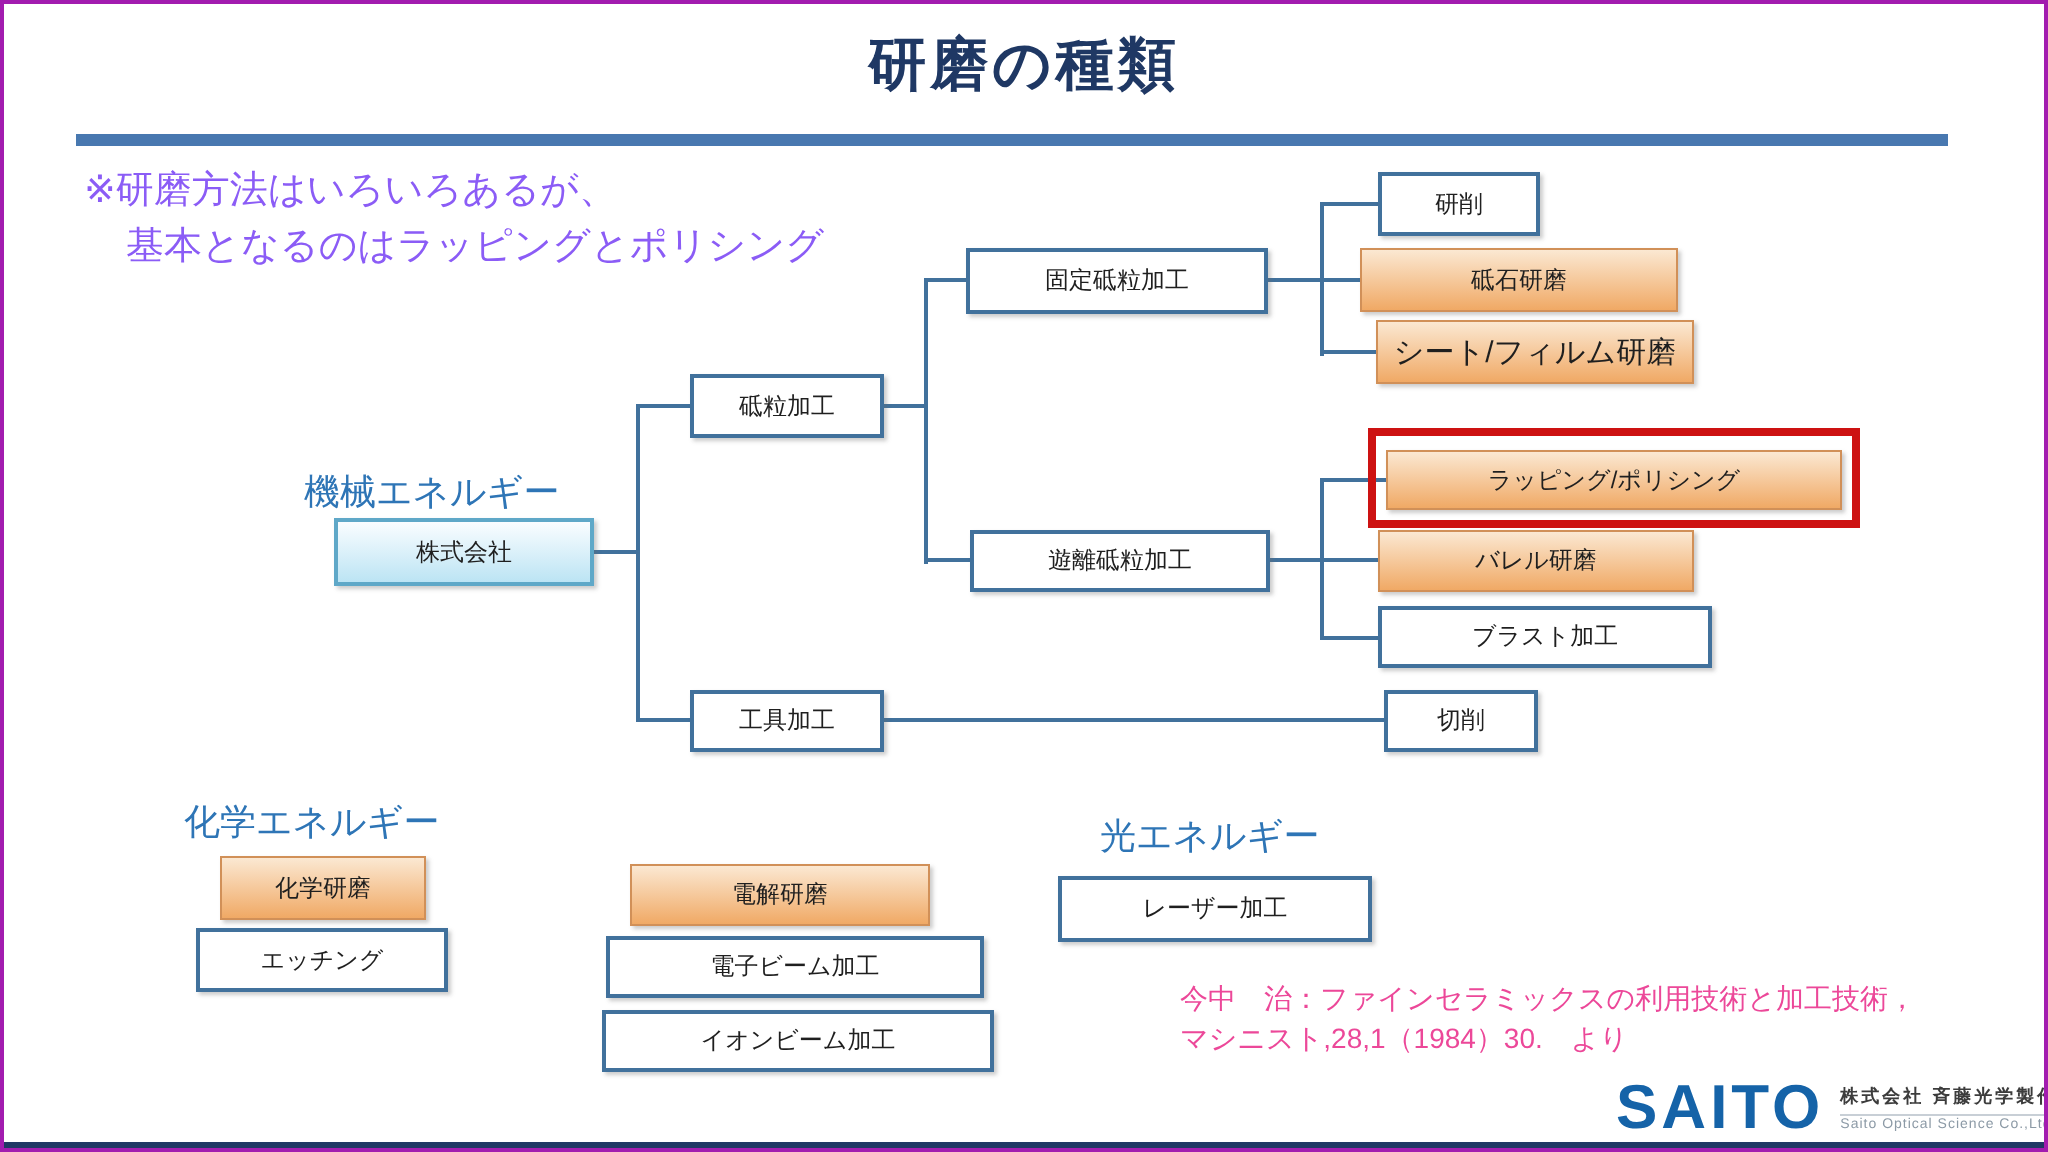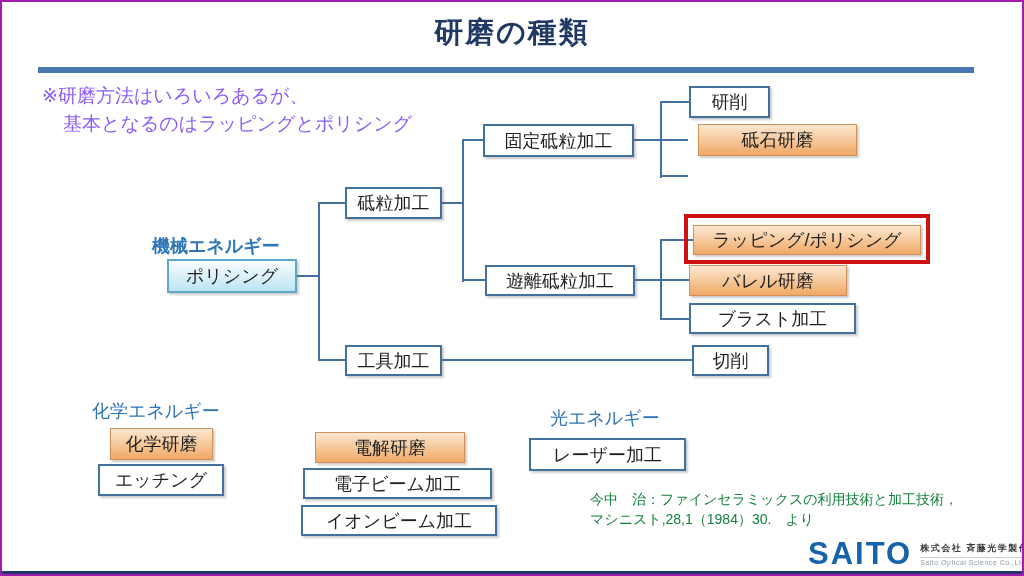--- a/index.html
+++ b/index.html
@@ -10,29 +10,29 @@
   .title{
     position:absolute;left:0;top:11px;width:100%;text-align:center;
     font-size:29px;font-weight:bold;color:#1F3864;letter-spacing:2px;
   }
   .title-rule{position:absolute;left:36px;top:65px;width:936px;height:6px;background:#4878B0;}
   .note{position:absolute;left:40px;top:80px;font-size:19px;line-height:28px;color:#8b5cf6;}
   .note .l2{margin-left:21px;}
   .elabel{position:absolute;font-size:18px;color:#2E75B6;white-space:nowrap;}
   .box{
     position:absolute;box-sizing:border-box;display:flex;align-items:center;justify-content:center;
-    background:#ffffff;border:2px solid #41719C;color:#1f1f1f;font-size:18px;white-space:nowrap;
+    background:#ffffff;border:2px solid #41719C;color:#1f1f1f;font-size:12px;white-space:nowrap;
     box-shadow:1.5px 1.5px 2px rgba(110,110,110,.35);
   }
   .box.orange{background:linear-gradient(#FBE8D2,#F0A965);border:1px solid #D19058;}
   .box.cyan{background:linear-gradient(#FAFDFF,#BCE4F4);border:2px solid #5FA8C8;}
   .box.small{font-size:15px;}
   .line{position:absolute;background:#41719C;}
   .red-frame{position:absolute;box-sizing:border-box;border:4px solid #CD1212;background:transparent;z-index:5;}
-  .citation{position:absolute;left:588px;top:487px;font-size:14px;line-height:20px;color:#15803d;}
+  .citation{position:absolute;left:588px;top:487px;font-size:14px;line-height:20px;color:#ec4899;}
   .logo{position:absolute;left:806px;top:537px;display:flex;align-items:center;}
   .logo .wordmark{font-size:31px;font-weight:bold;color:#1563A8;letter-spacing:2px;line-height:30px;}
   .logo .company{margin-left:8px;display:flex;flex-direction:column;justify-content:center;}
   .logo .jp{font-size:9px;color:#3C3C3C;letter-spacing:1.5px;font-weight:bold;white-space:nowrap;}
   .logo .en{font-size:7px;color:#8C9AA6;letter-spacing:.5px;white-space:nowrap;margin-top:2px;border-top:1px solid #c8cfd6;padding-top:1px;}
   .bottom-bar{position:absolute;left:0;top:569px;width:1024px;height:7px;background:#1F3864;}
 </style>
 </head>
 <body>
 
@@ -59,28 +59,29 @@
   <div class="line" style="left:658px;top:99px;width:29px;height:2px;"></div>
   <div class="line" style="left:658px;top:137px;width:28px;height:2px;"></div>
   <div class="line" style="left:658px;top:173px;width:28px;height:2px;"></div>
   <div class="line" style="left:633px;top:277px;width:27px;height:2px;"></div>
   <div class="line" style="left:658px;top:237px;width:2px;height:81px;"></div>
   <div class="line" style="left:658px;top:237px;width:34px;height:2px;"></div>
   <div class="line" style="left:658px;top:277px;width:29px;height:2px;"></div>
   <div class="line" style="left:658px;top:316px;width:29px;height:2px;"></div>
   <div class="line" style="left:440px;top:357px;width:250px;height:2px;"></div>
 
-  <div class="elabel" style="left:150px;top:232px;font-weight:bold;">機械エネルギー</div>
-  <div class="box cyan" style="left:165px;top:257px;width:130px;height:34px;">ポリシング</div>
+  <div class="elabel" style="left:150px;top:232px;">機械エネルギー</div>
+  <div class="box cyan" style="left:165px;top:257px;width:130px;height:34px;">株式会社</div>
   <div class="box" style="left:343px;top:185px;width:97px;height:32px;">砥粒加工</div>
   <div class="box" style="left:343px;top:343px;width:97px;height:31px;">工具加工</div>
   <div class="box" style="left:481px;top:122px;width:151px;height:33px;">固定砥粒加工</div>
   <div class="box" style="left:483px;top:263px;width:150px;height:31px;">遊離砥粒加工</div>
   <div class="box" style="left:687px;top:84px;width:81px;height:32px;">研削</div>
-  <div class="box orange" style="left:696px;top:122px;width:159px;height:32px;">砥石研磨</div>
+  <div class="box orange" style="left:678px;top:122px;width:159px;height:32px;">砥石研磨</div>
+  <div class="box orange small" style="left:686px;top:158px;width:159px;height:32px;">シート/フィルム研磨</div>
   <div class="box orange" style="left:691px;top:223px;width:228px;height:30px;z-index:4;">ラッピング/ポリシング</div>
   <div class="red-frame" style="left:682px;top:212px;width:246px;height:50px;"></div>
   <div class="box orange" style="left:687px;top:263px;width:158px;height:31px;">バレル研磨</div>
   <div class="box" style="left:687px;top:301px;width:167px;height:31px;">ブラスト加工</div>
   <div class="box" style="left:690px;top:343px;width:77px;height:31px;">切削</div>
 
   <div class="elabel" style="left:90px;top:397px;">化学エネルギー</div>
   <div class="box" style="left:96px;top:462px;width:126px;height:32px;">エッチング</div>
   <div class="box orange" style="left:108px;top:426px;width:103px;height:32px;">化学研磨</div>
 

